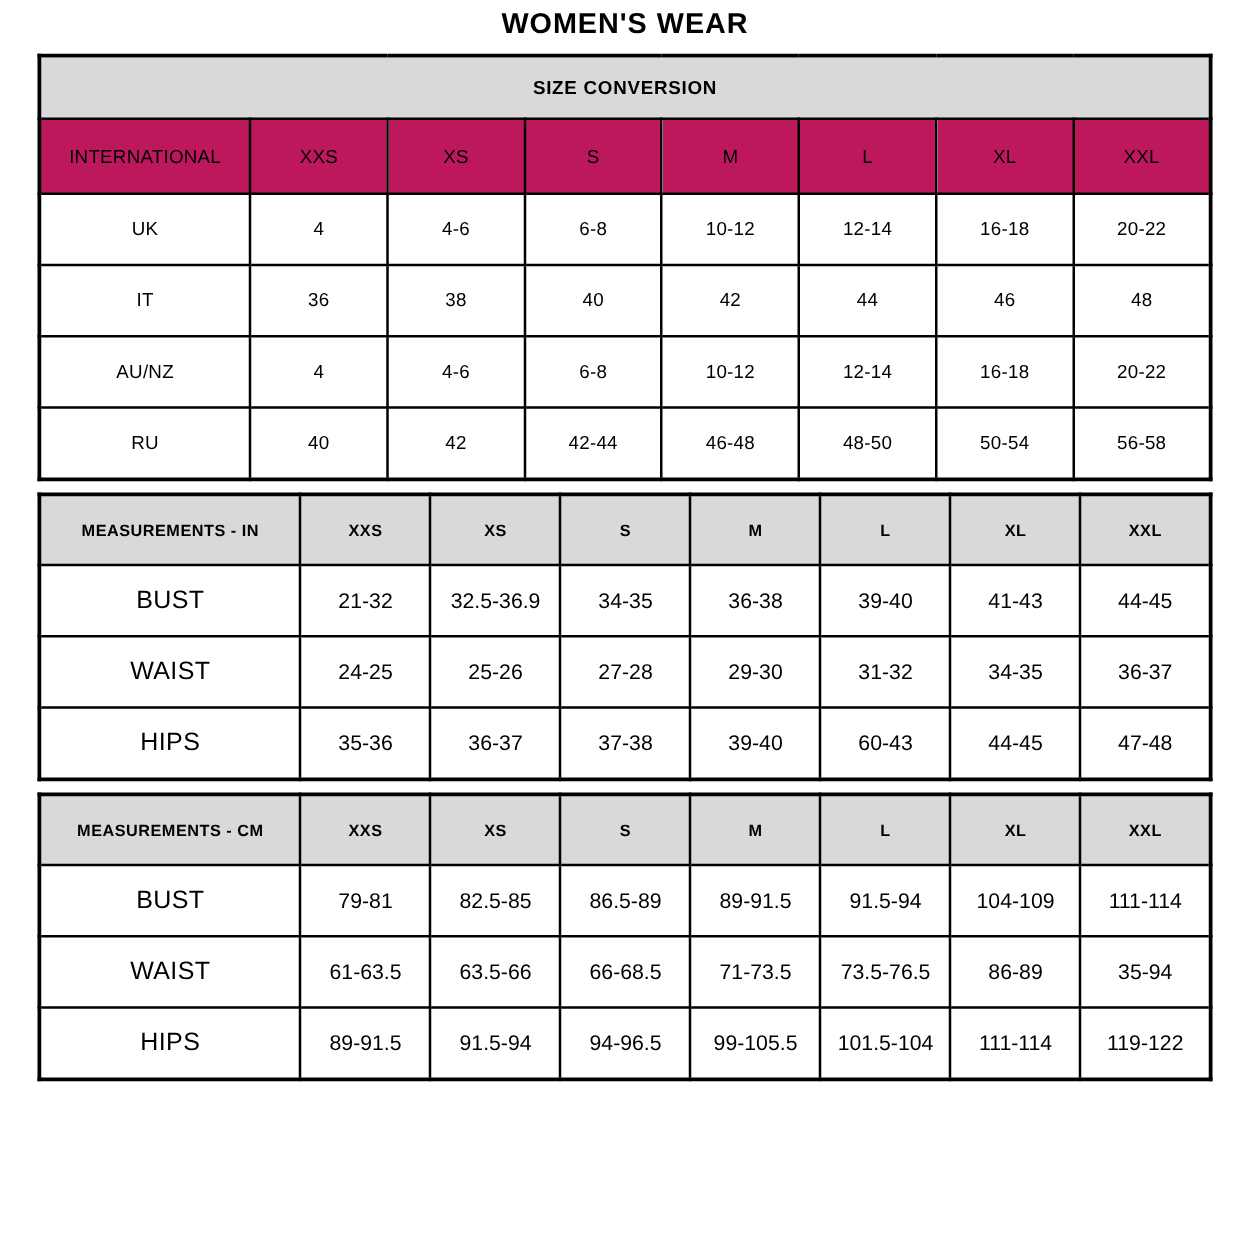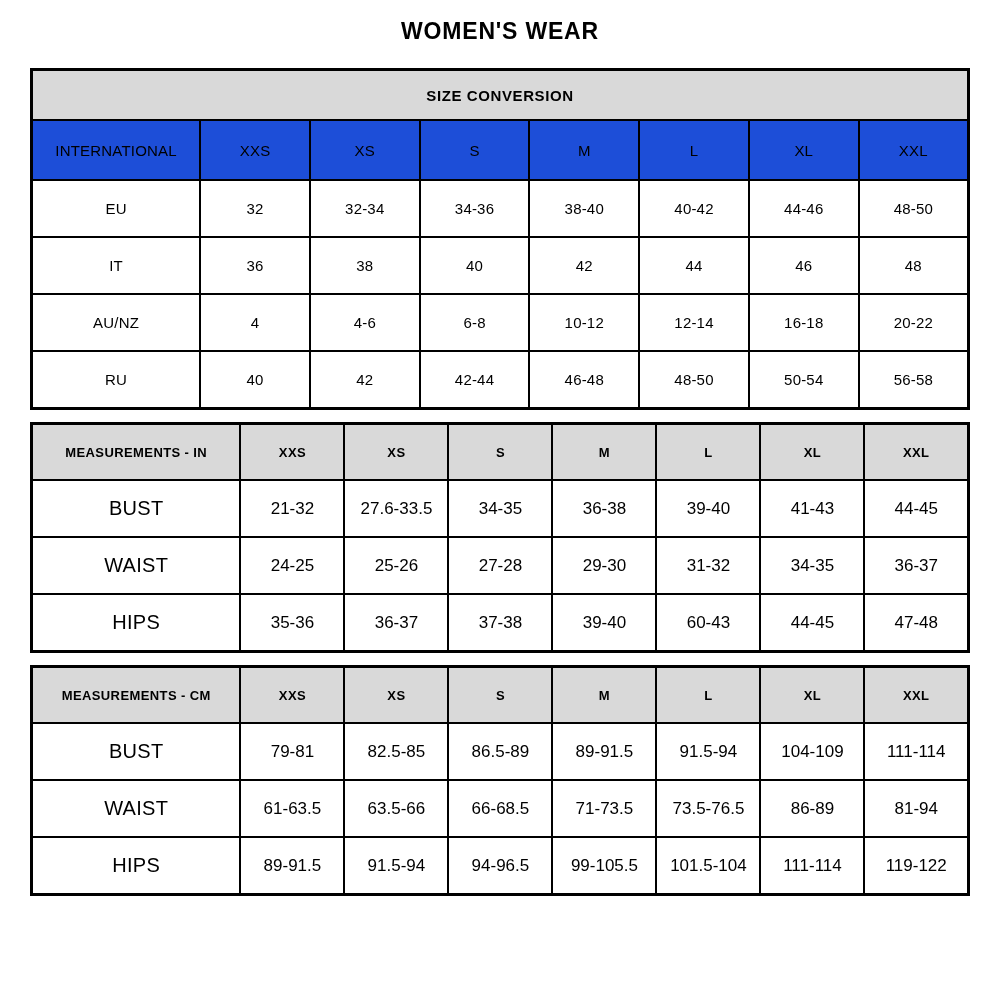--- a/index.html
+++ b/index.html
@@ -9,34 +9,34 @@
     width: 1000px;
     height: 1000px;
     font-family: "Liberation Sans", sans-serif;
     color: #000000;
     -webkit-font-smoothing: antialiased;
   }
   .sheet {
     width: 1000px;
     height: 1000px;
     box-sizing: border-box;
-    padding-top: 14px;
+    padding-top: 1px;
     overflow: hidden;
   }
   .page-title {
     text-align: center;
     font-size: 23px;
     font-weight: 700;
     letter-spacing: 0.8px;
     height: 42px;
     line-height: 34px;
   }
   table.chart {
     width: 940px;
-    margin: 12px auto 9px auto;
+    margin: 0 auto 9px auto;
     border-collapse: collapse;
     table-layout: fixed;
     border: 3px solid var(--border, #000);
   }
   table.chart td, table.chart th {
     border: 2px solid var(--border, #000);
     text-align: center;
     vertical-align: middle;
     padding: 0 2px;
     overflow: hidden;
@@ -44,21 +44,21 @@
   
   .t-conv tr.band td {
     height: 48px;
     background: var(--header-bg, #d9d9d9);
     font-weight: 700;
     font-size: 15px;
     letter-spacing: 0.6px;
   }
   .t-conv thead tr.cols th {
     height: 58px;
-    background: #1d4ed8;
+    background: #be185d;
     font-weight: 500;
     font-size: 15px;
     letter-spacing: 0.2px;
   }
   .t-conv tbody td {
     height: 55px;
     font-size: 15px;
     font-weight: 400;
     letter-spacing: 0.2px;
   }
@@ -104,28 +104,28 @@
           <th>XS</th>
           <th>S</th>
           <th>M</th>
           <th>L</th>
           <th>XL</th>
           <th>XXL</th>
         </tr>
       </thead>
     <tbody>
         <tr>
-          <td class="row-label">EU</td>
-          <td class="value">32</td>
-          <td class="value">32-34</td>
-          <td class="value">34-36</td>
-          <td class="value">38-40</td>
-          <td class="value">40-42</td>
-          <td class="value">44-46</td>
-          <td class="value">48-50</td>
+          <td class="row-label">UK</td>
+          <td class="value">4</td>
+          <td class="value">4-6</td>
+          <td class="value">6-8</td>
+          <td class="value">10-12</td>
+          <td class="value">12-14</td>
+          <td class="value">16-18</td>
+          <td class="value">20-22</td>
         </tr>
         <tr>
           <td class="row-label">IT</td>
           <td class="value">36</td>
           <td class="value">38</td>
           <td class="value">40</td>
           <td class="value">42</td>
           <td class="value">44</td>
           <td class="value">46</td>
           <td class="value">48</td>
@@ -167,21 +167,21 @@
           <th>M</th>
           <th>L</th>
           <th>XL</th>
           <th>XXL</th>
         </tr>
       </thead>
     <tbody>
         <tr>
           <td class="row-label">BUST</td>
           <td class="value">21-32</td>
-          <td class="value">27.6-33.5</td>
+          <td class="value">32.5-36.9</td>
           <td class="value">34-35</td>
           <td class="value">36-38</td>
           <td class="value">39-40</td>
           <td class="value">41-43</td>
           <td class="value">44-45</td>
         </tr>
         <tr>
           <td class="row-label">WAIST</td>
           <td class="value">24-25</td>
           <td class="value">25-26</td>
@@ -233,21 +233,21 @@
           <td class="value">111-114</td>
         </tr>
         <tr>
           <td class="row-label">WAIST</td>
           <td class="value">61-63.5</td>
           <td class="value">63.5-66</td>
           <td class="value">66-68.5</td>
           <td class="value">71-73.5</td>
           <td class="value">73.5-76.5</td>
           <td class="value">86-89</td>
-          <td class="value">81-94</td>
+          <td class="value">35-94</td>
         </tr>
         <tr>
           <td class="row-label">HIPS</td>
           <td class="value">89-91.5</td>
           <td class="value">91.5-94</td>
           <td class="value">94-96.5</td>
           <td class="value">99-105.5</td>
           <td class="value">101.5-104</td>
           <td class="value">111-114</td>
           <td class="value">119-122</td>

